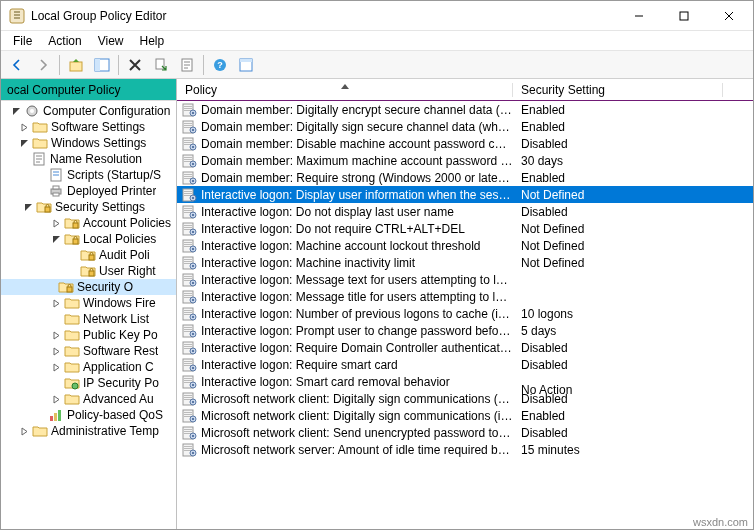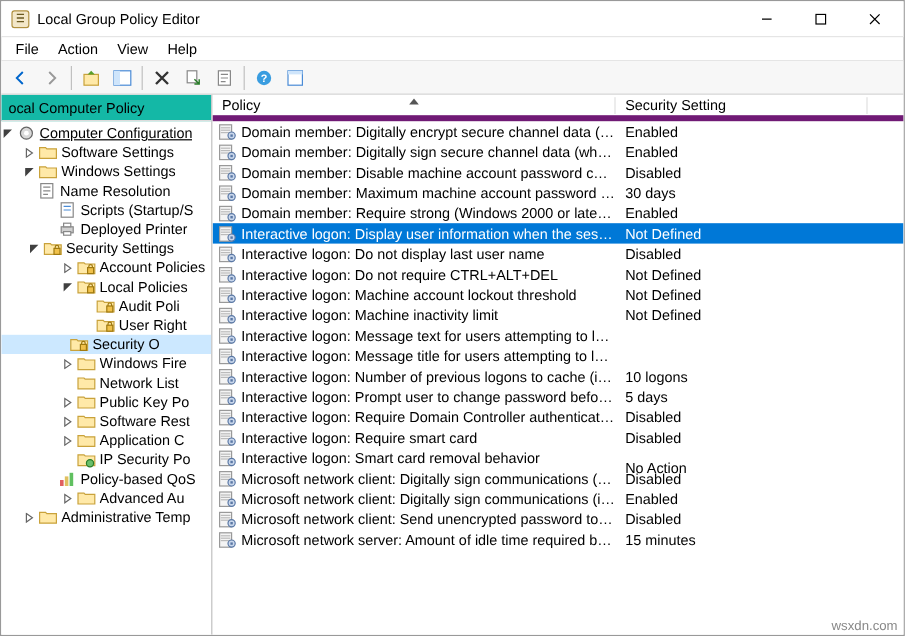--- a/index.html
+++ b/index.html
@@ -22,21 +22,21 @@
     .tree-panel { width: 176px; border-right: 1px solid #c0c0c0; overflow: hidden; position: relative; background: #fff; }
     .tree-header { height: 22px; display: flex; align-items: center; padding: 0 6px; border-bottom: 1px solid #dcdcdc; background: #14b8a6; font-size: 12px; }
     .tree-body { padding: 2px 0; }
     .tree-row { display: flex; align-items: center; height: 16px; white-space: nowrap; overflow: hidden; font-size: 12px; cursor: default; }
     .tree-row.selected { background: #cce8ff; }
     .tree-twisty { width: 11px; height: 11px; margin-right: 2px; flex-shrink: 0; display: flex; align-items: center; justify-content: center; }
     .tree-icon { width: 16px; height: 16px; margin-right: 3px; flex-shrink: 0; display: flex; align-items: center; justify-content: center; }
     .tree-label { overflow: hidden; text-overflow: clip; }
     
     .list-panel { flex: 1; display: flex; flex-direction: column; min-width: 0; background: #fff; }
-    .list-header { height: 22px; display: flex; border-bottom: 5px solid #701a75; align-items: center; }
+    .list-header { height: 22px; display: flex; border-bottom: 1px solid #701a75; align-items: center; }
     .list-col-header { display: flex; align-items: center; padding: 0 8px; border-right: 1px solid #e0e0e0; font-size: 12px; position: relative; }
     .list-col-header.sorted::after { content: ""; position: absolute; top: 1px; left: 50%; transform: translateX(-50%); width: 0; height: 0; border-left: 4px solid transparent; border-right: 4px solid transparent; border-bottom: 5px solid #555; }
     .list-body { flex: 1; overflow: hidden; }
     .list-row { display: flex; align-items: center; height: 17px; font-size: 12px; cursor: default; }
     .list-row.selected { background: #0078d7; color: #fff; }
     .list-cell-policy { display: flex; align-items: center; padding-left: 4px; overflow: hidden; white-space: nowrap; }
     .list-cell-setting { padding-left: 8px; overflow: hidden; white-space: nowrap; }
     .list-item-icon { width: 16px; height: 16px; margin-right: 4px; flex-shrink: 0; }
     .list-item-text { overflow: hidden; text-overflow: ellipsis; }
     
@@ -135,21 +135,21 @@
         <rect x="2" y="2" width="12" height="3" fill="#cfe5fb"></rect>
       </svg>
     </div>
 </div>
 
 <div class="mainarea">
 
   <div class="tree-panel">
     <div class="tree-header">ocal Computer Policy</div>
     <div class="tree-body" id="tree-body">
-        <div class="tree-row" style="padding-left: 0; text-decoration: underline;">
+        <div class="tree-row" style="padding-left: 10px;">
           <span class="tree-twisty">
             <svg width="9" height="9" viewBox="0 0 9 9">
               <path d="M1 1L8 1L1 8z" fill="#404040"></path>
             </svg>
           </span>
           <span class="tree-icon">
             <svg width="16" height="16" viewBox="0 0 16 16">
               <circle cx="8" cy="8" r="5" fill="#d9d9d9" stroke="#666"></circle>
               <circle cx="8" cy="8" r="2" fill="#fff"></circle>
             </svg>
@@ -355,43 +355,43 @@
         <div class="tree-row" style="padding-left: 50px;">
           <span class="tree-twisty"></span>
           <span class="tree-icon">
             <svg width="16" height="16" viewBox="0 0 16 16">
               <path d="M1 4h5l1 1h8v8H1z" fill="#ffe9a8" stroke="#c9a23b"></path>
               <circle cx="11" cy="11" r="3" fill="#6bbf6b" stroke="#2a7d2a"></circle>
             </svg>
           </span>
           <span class="tree-label">IP Security Po</span>
         </div>
+        <div class="tree-row" style="padding-left: 50px;">
+          <span class="tree-twisty">
+            <svg width="9" height="9" viewBox="0 0 9 9">
+              <path d="M2 1l5 3.5L2 8z" fill="none" stroke="#666"></path>
+            </svg>
+          </span>
+          <span class="tree-icon">
+            <svg width="16" height="16" viewBox="0 0 16 16">
+              <path d="M1 4h5l1 1h8v8H1z" fill="#ffe9a8" stroke="#c9a23b"></path>
+            </svg>
+          </span>
+          <span class="tree-label">Advanced Au</span>
+        </div>
         <div class="tree-row" style="padding-left: 34px;">
           <span class="tree-twisty"></span>
           <span class="tree-icon">
             <svg width="16" height="16" viewBox="0 0 16 16">
               <rect x="2" y="9" width="3" height="5" fill="#e06060"></rect>
               <rect x="6" y="6" width="3" height="8" fill="#e0c060"></rect>
               <rect x="10" y="3" width="3" height="11" fill="#60c060"></rect>
             </svg>
           </span>
           <span class="tree-label">Policy-based QoS</span>
-        </div>
-        <div class="tree-row" style="padding-left: 50px;">
-          <span class="tree-twisty">
-            <svg width="9" height="9" viewBox="0 0 9 9">
-              <path d="M2 1l5 3.5L2 8z" fill="none" stroke="#666"></path>
-            </svg>
-          </span>
-          <span class="tree-icon">
-            <svg width="16" height="16" viewBox="0 0 16 16">
-              <path d="M1 4h5l1 1h8v8H1z" fill="#ffe9a8" stroke="#c9a23b"></path>
-            </svg>
-          </span>
-          <span class="tree-label">Advanced Au</span>
         </div>
         <div class="tree-row" style="padding-left: 18px;">
           <span class="tree-twisty">
             <svg width="9" height="9" viewBox="0 0 9 9">
               <path d="M2 1l5 3.5L2 8z" fill="none" stroke="#666"></path>
             </svg>
           </span>
           <span class="tree-icon">
             <svg width="16" height="16" viewBox="0 0 16 16">
               <path d="M1 4h5l1 1h8v8H1z" fill="#ffe9a8" stroke="#c9a23b"></path>

